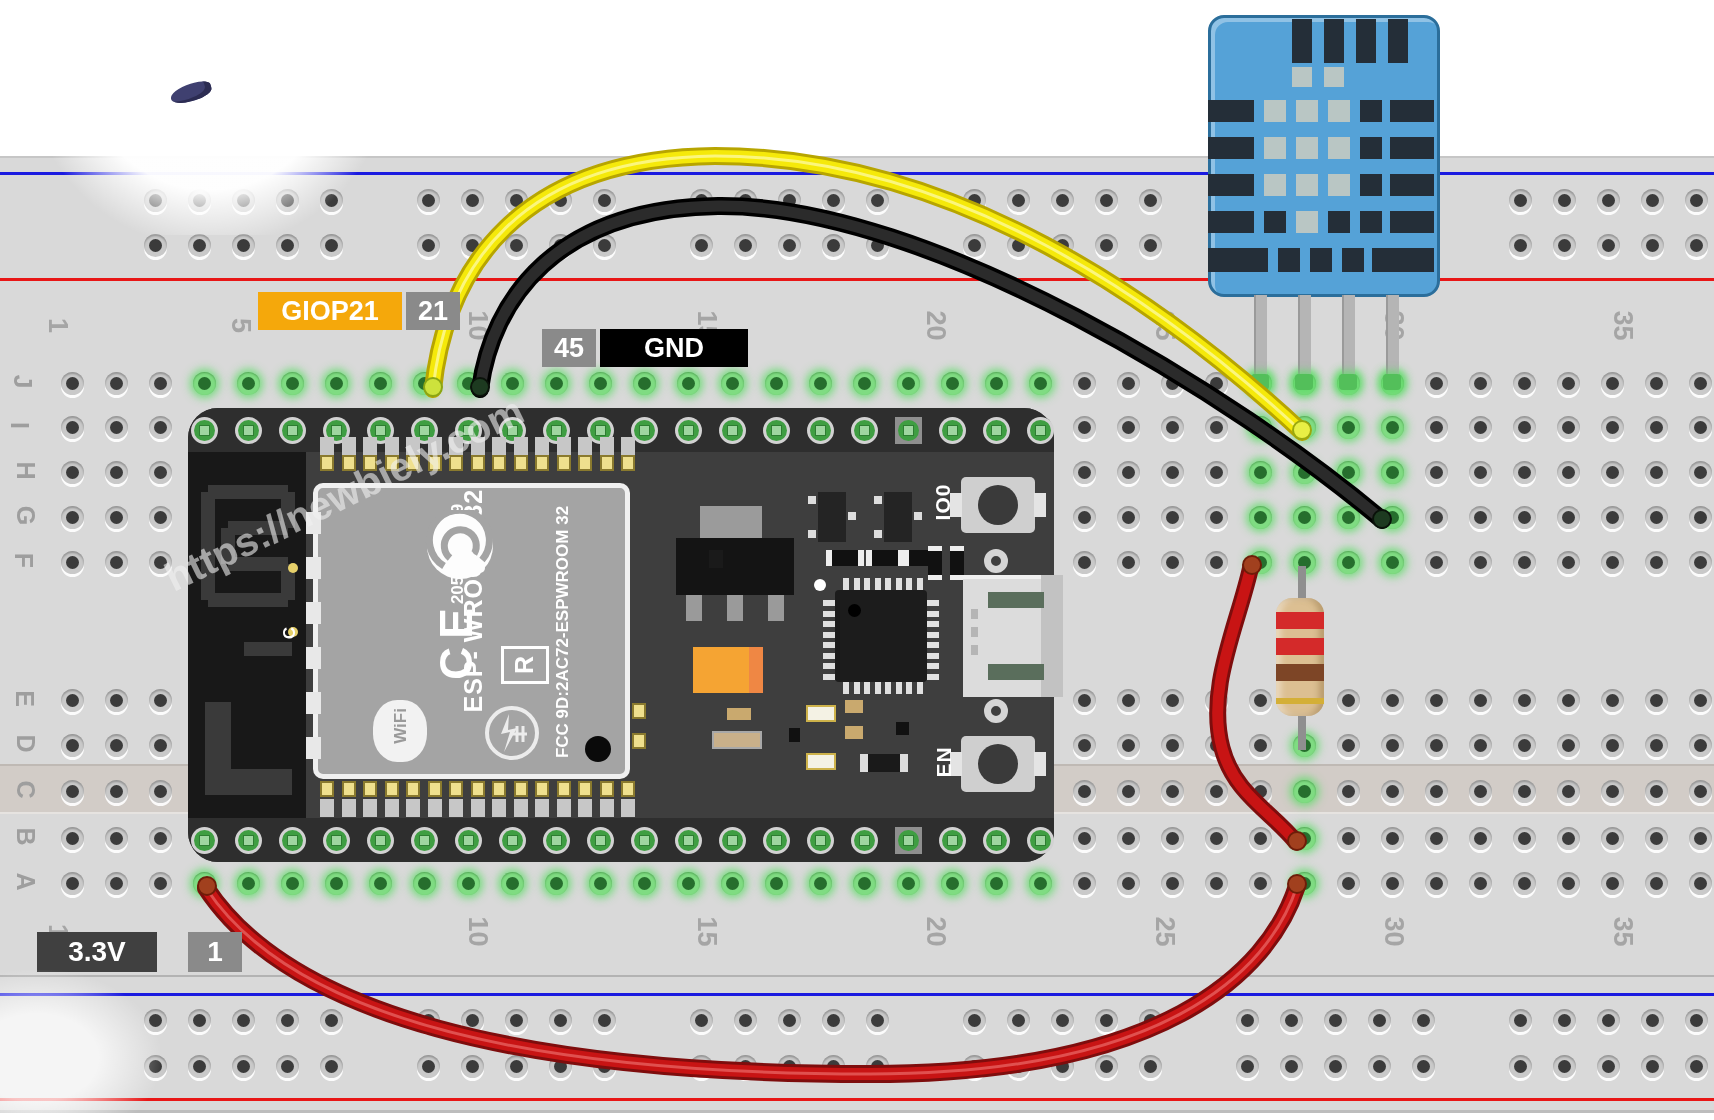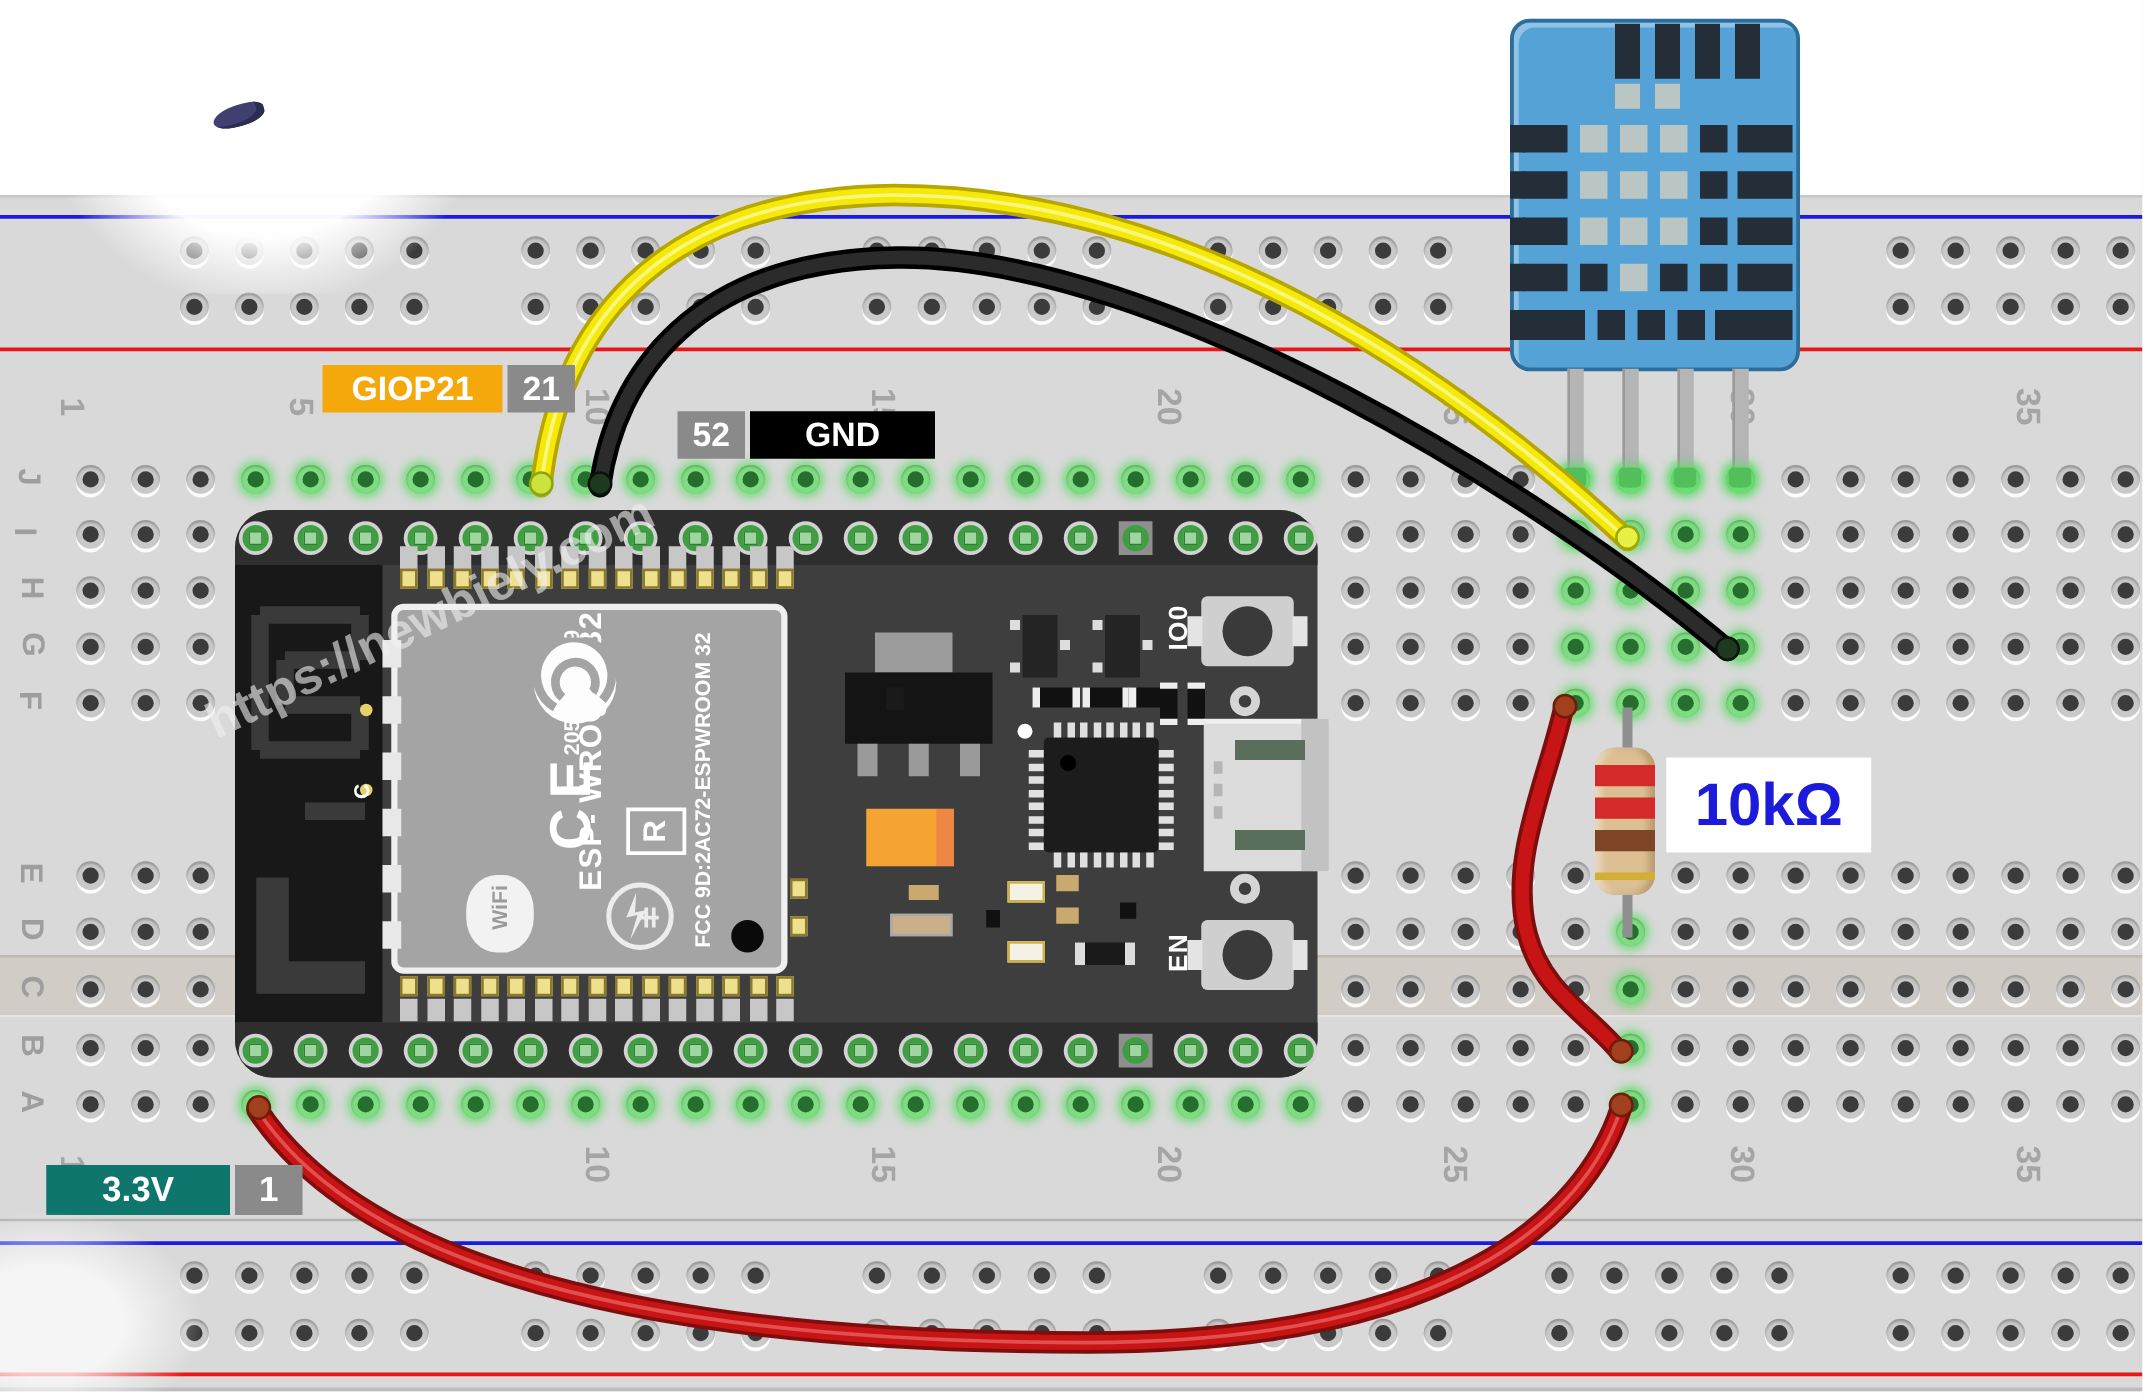--- a/index.html
+++ b/index.html
@@ -2060,25 +2060,24 @@
       <path d="M 206 888 C 290 1015 520 1074 870 1074 C 1160 1074 1268 975 1297 886" stroke="#7e0d0d" stroke-width="18" fill="none" stroke-linecap="round"></path>
       <path d="M 206 888 C 290 1015 520 1074 870 1074 C 1160 1074 1268 975 1297 886" stroke="#c81414" stroke-width="12" fill="none" stroke-linecap="round"></path>
       <path d="M 206 888 C 290 1015 520 1074 870 1074 C 1160 1074 1268 975 1297 886" stroke="#e0504f" stroke-width="3" fill="none" stroke-linecap="round"></path>
       <circle cx="207" cy="886" r="9" fill="#a1401e" stroke="#6e1d09" stroke-width="2"></circle>
       <circle cx="1297" cy="884" r="9" fill="#a1401e" stroke="#6e1d09" stroke-width="2"></circle>
     </g>
   </svg>
 
   <div class="badge" style="left:258px;top:292px;width:144px;height:38px;background:#f5a80b;font-size:27px;">GIOP21</div>
   <div class="badge" style="left:406px;top:292px;width:54px;height:38px;background:#8a8a8a;font-size:27px;">21</div>
-  <div class="badge" style="left:542px;top:329px;width:54px;height:38px;background:#8a8a8a;font-size:27px;">52</div>
+  <div class="badge" style="left:542px;top:329px;width:54px;height:38px;background:#8a8a8a;font-size:27px;">45</div>
   <div class="badge" style="left:600px;top:329px;width:148px;height:38px;background:#000;font-size:27px;">GND</div>
-  <div class="badge" style="left:37px;top:932px;width:147px;height:40px;background:#0f766e;font-size:28px;">3.3V</div>
+  <div class="badge" style="left:37px;top:932px;width:120px;height:40px;background:#404040;font-size:28px;">3.3V</div>
   <div class="badge" style="left:188px;top:932px;width:54px;height:40px;background:#8a8a8a;font-size:28px;">1</div>
-  <div class="badge" style="left:1333px;top:606px;width:164px;height:76px;background:#ffffff;color:#1b1bd9;font-size:48px;">10kΩ</div>
 
   <div class="wm" style="left:158px;top:560px;font-size:40px;transform:rotate(-26deg);transform-origin:left top;width:400px;">https://newbiely.com</div>
 
   <div class="blob" style="left:40px;top:0;width:340px;height:235px;background:radial-gradient(ellipse at 50% 28%, rgba(255,255,255,.97) 52%, rgba(255,255,255,0) 76%);"></div>
   <div class="blob" style="left:170px;top:84px;width:42px;height:17px;background:#3f4070;border-radius:60% 40% 50% 50%;transform:rotate(-16deg);box-shadow:inset -6px -3px 0 #2c2c52;"></div>
   <div class="blob" style="left:-30px;top:970px;width:190px;height:160px;background:radial-gradient(ellipse at 35% 55%, rgba(255,255,255,.75) 35%, rgba(255,255,255,0) 72%);"></div>
 
 </div>
 
 </body></html>

